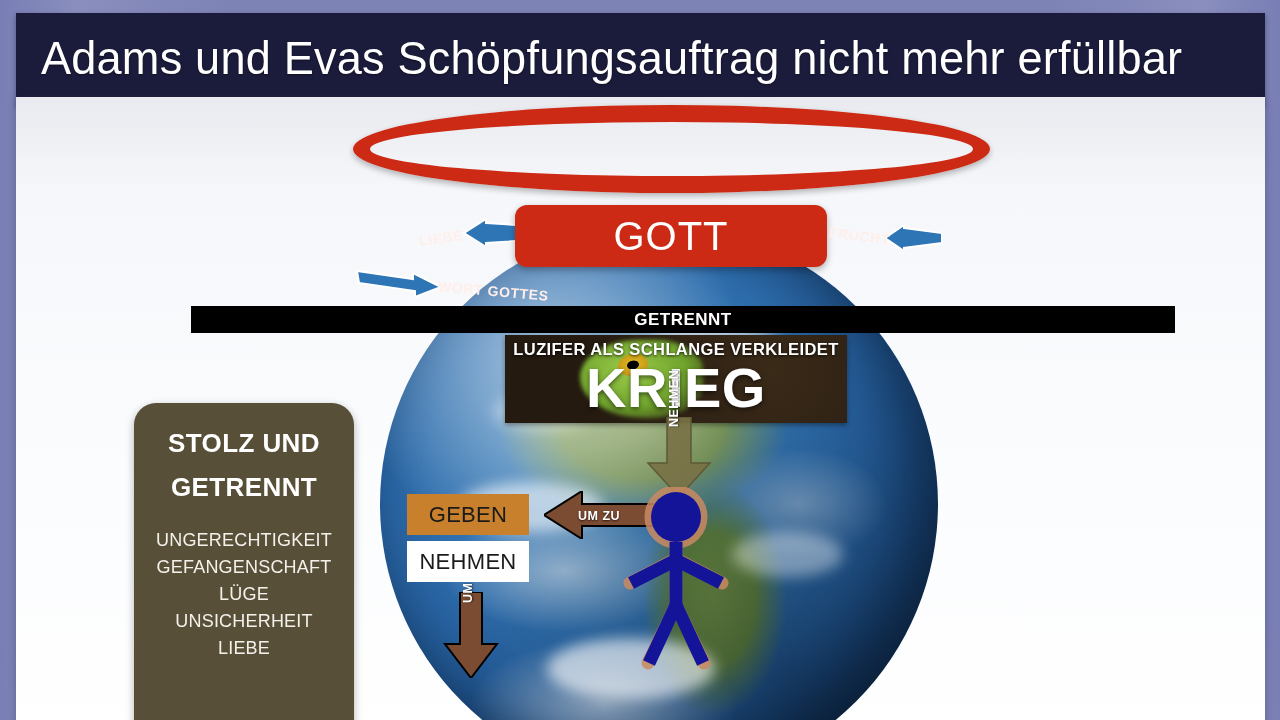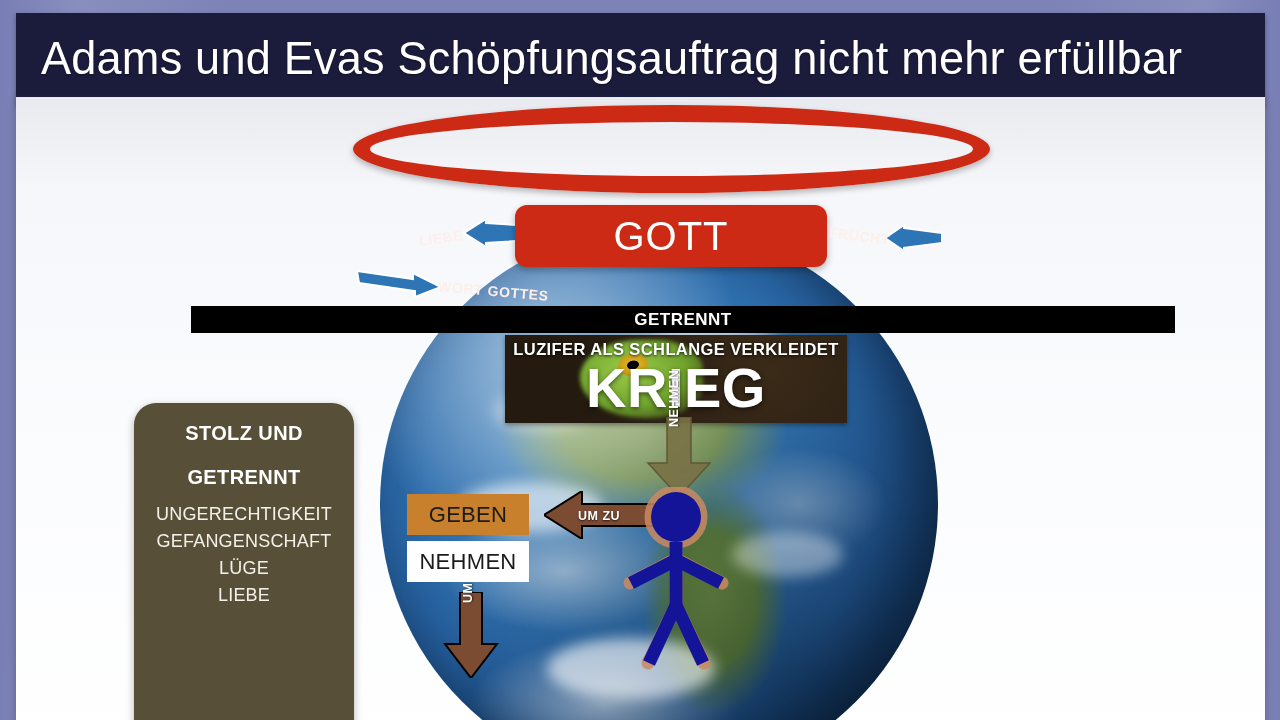--- a/index.html
+++ b/index.html
@@ -195,28 +195,29 @@
       <div class="txt">GETRENNT</div>
     </div>
 
     <div class="mammon">
       <div class="eye"></div>
       <div class="sub">LUZIFER ALS SCHLANGE VERKLEIDET</div>
       <div class="main">KRIEG</div>
     </div>
 
     <div style="position:absolute;left:118px;top:306px;width:220px;height:384px;background:#574f37;border-radius:22px;box-shadow:0 3px 8px rgba(0,0,0,.3);">
-      <div style="text-align:center;color:#fff;font-size:20px;font-weight:700;line-height:44px;padding-top:8px;letter-spacing:.4px;">
+      <div style="text-align:center;color:#fff;font-size:26px;font-weight:700;line-height:44px;padding-top:18px;letter-spacing:.4px;">
         <div>STOLZ UND</div>
         <div>GETRENNT</div>
       </div>
-      <div style="margin-top:2px;text-align:center;color:#f3f1ea;font-size:18px;line-height:27px;letter-spacing:.2px;">
+      <div style="margin-top:18px;text-align:center;color:#f3f1ea;font-size:18px;line-height:27px;letter-spacing:.2px;">
         <div>UNGERECHTIGKEIT</div>
         <div>GEFANGENSCHAFT</div>
         <div>LÜGE</div>
+        <div>UNSICHERHEIT</div>
         <div>LIEBE</div>
 
       </div>
     </div>
 
     <svg style="position:absolute;left:628px;top:320px;" width="70" height="80" viewBox="0 0 70 80">
       <path d="M23 0 L47 0 L47 46 L66 46 L35 80 L4 46 L23 46 Z" fill="#7a7247" fill-opacity="0.92" stroke="#5e5836" stroke-width="1.5"></path>
     </svg>
     <div class="arrowlbl" id="a-nehmen-lbl">NEHMEN</div>
 

